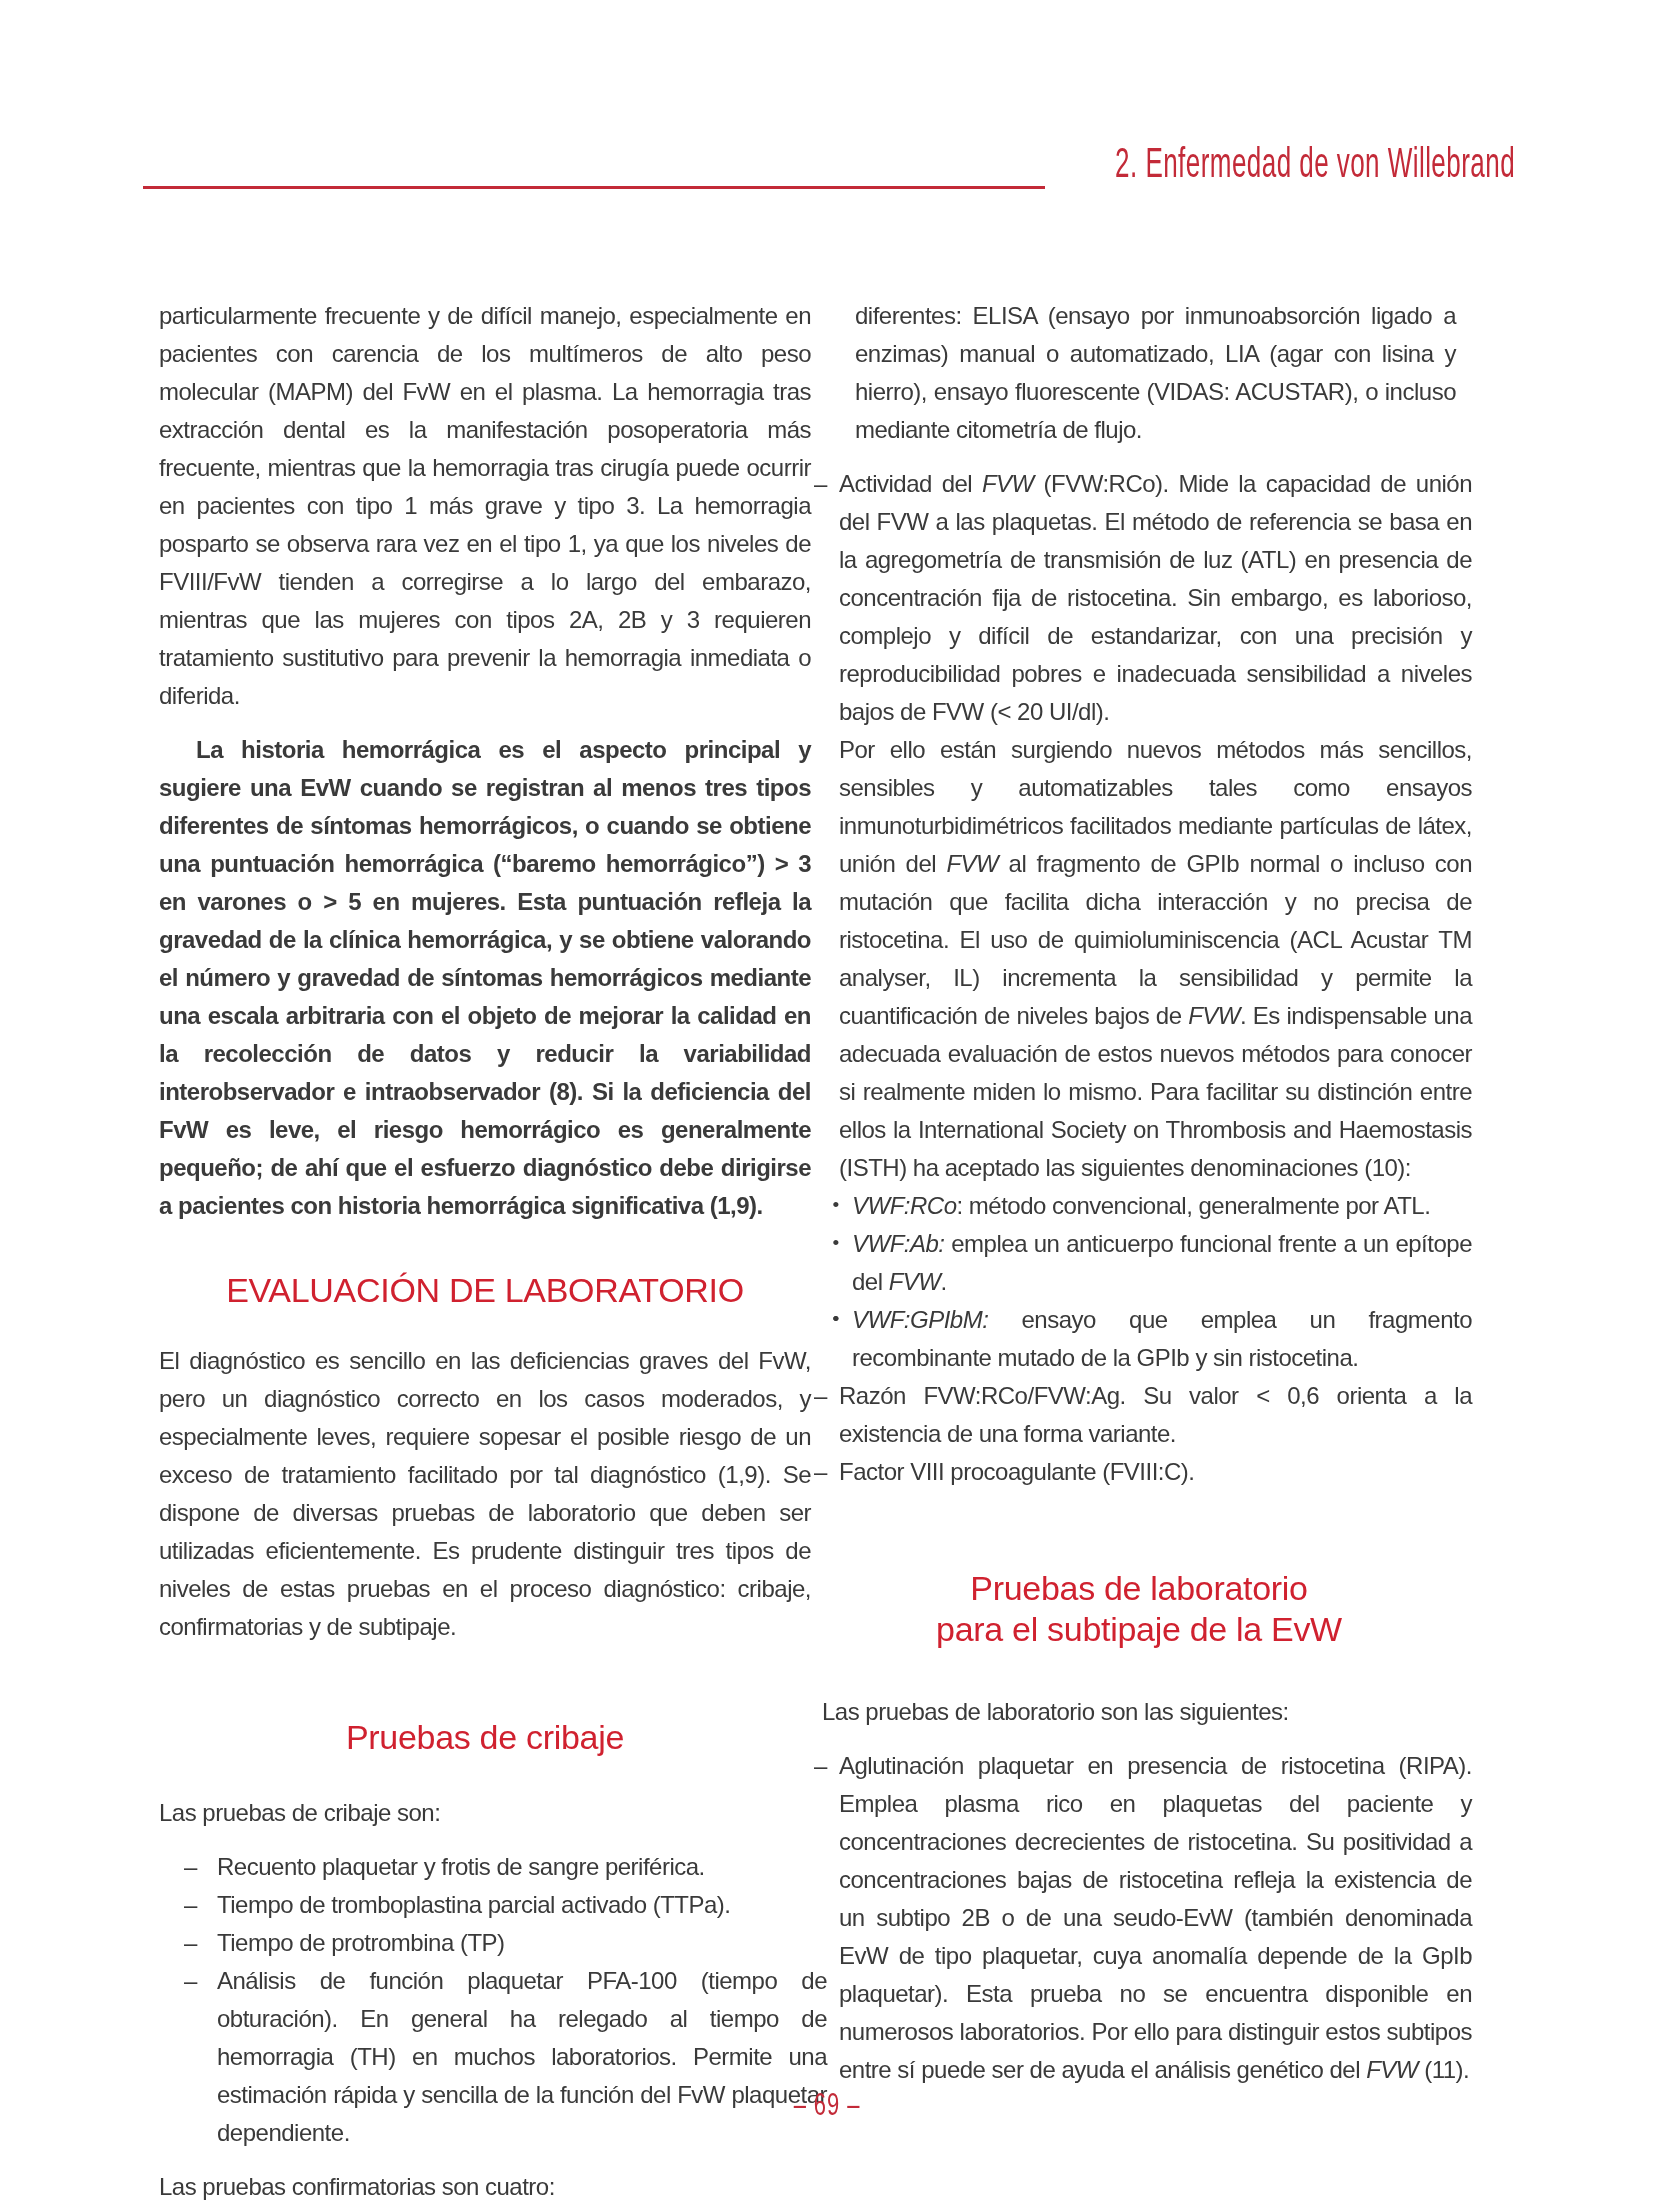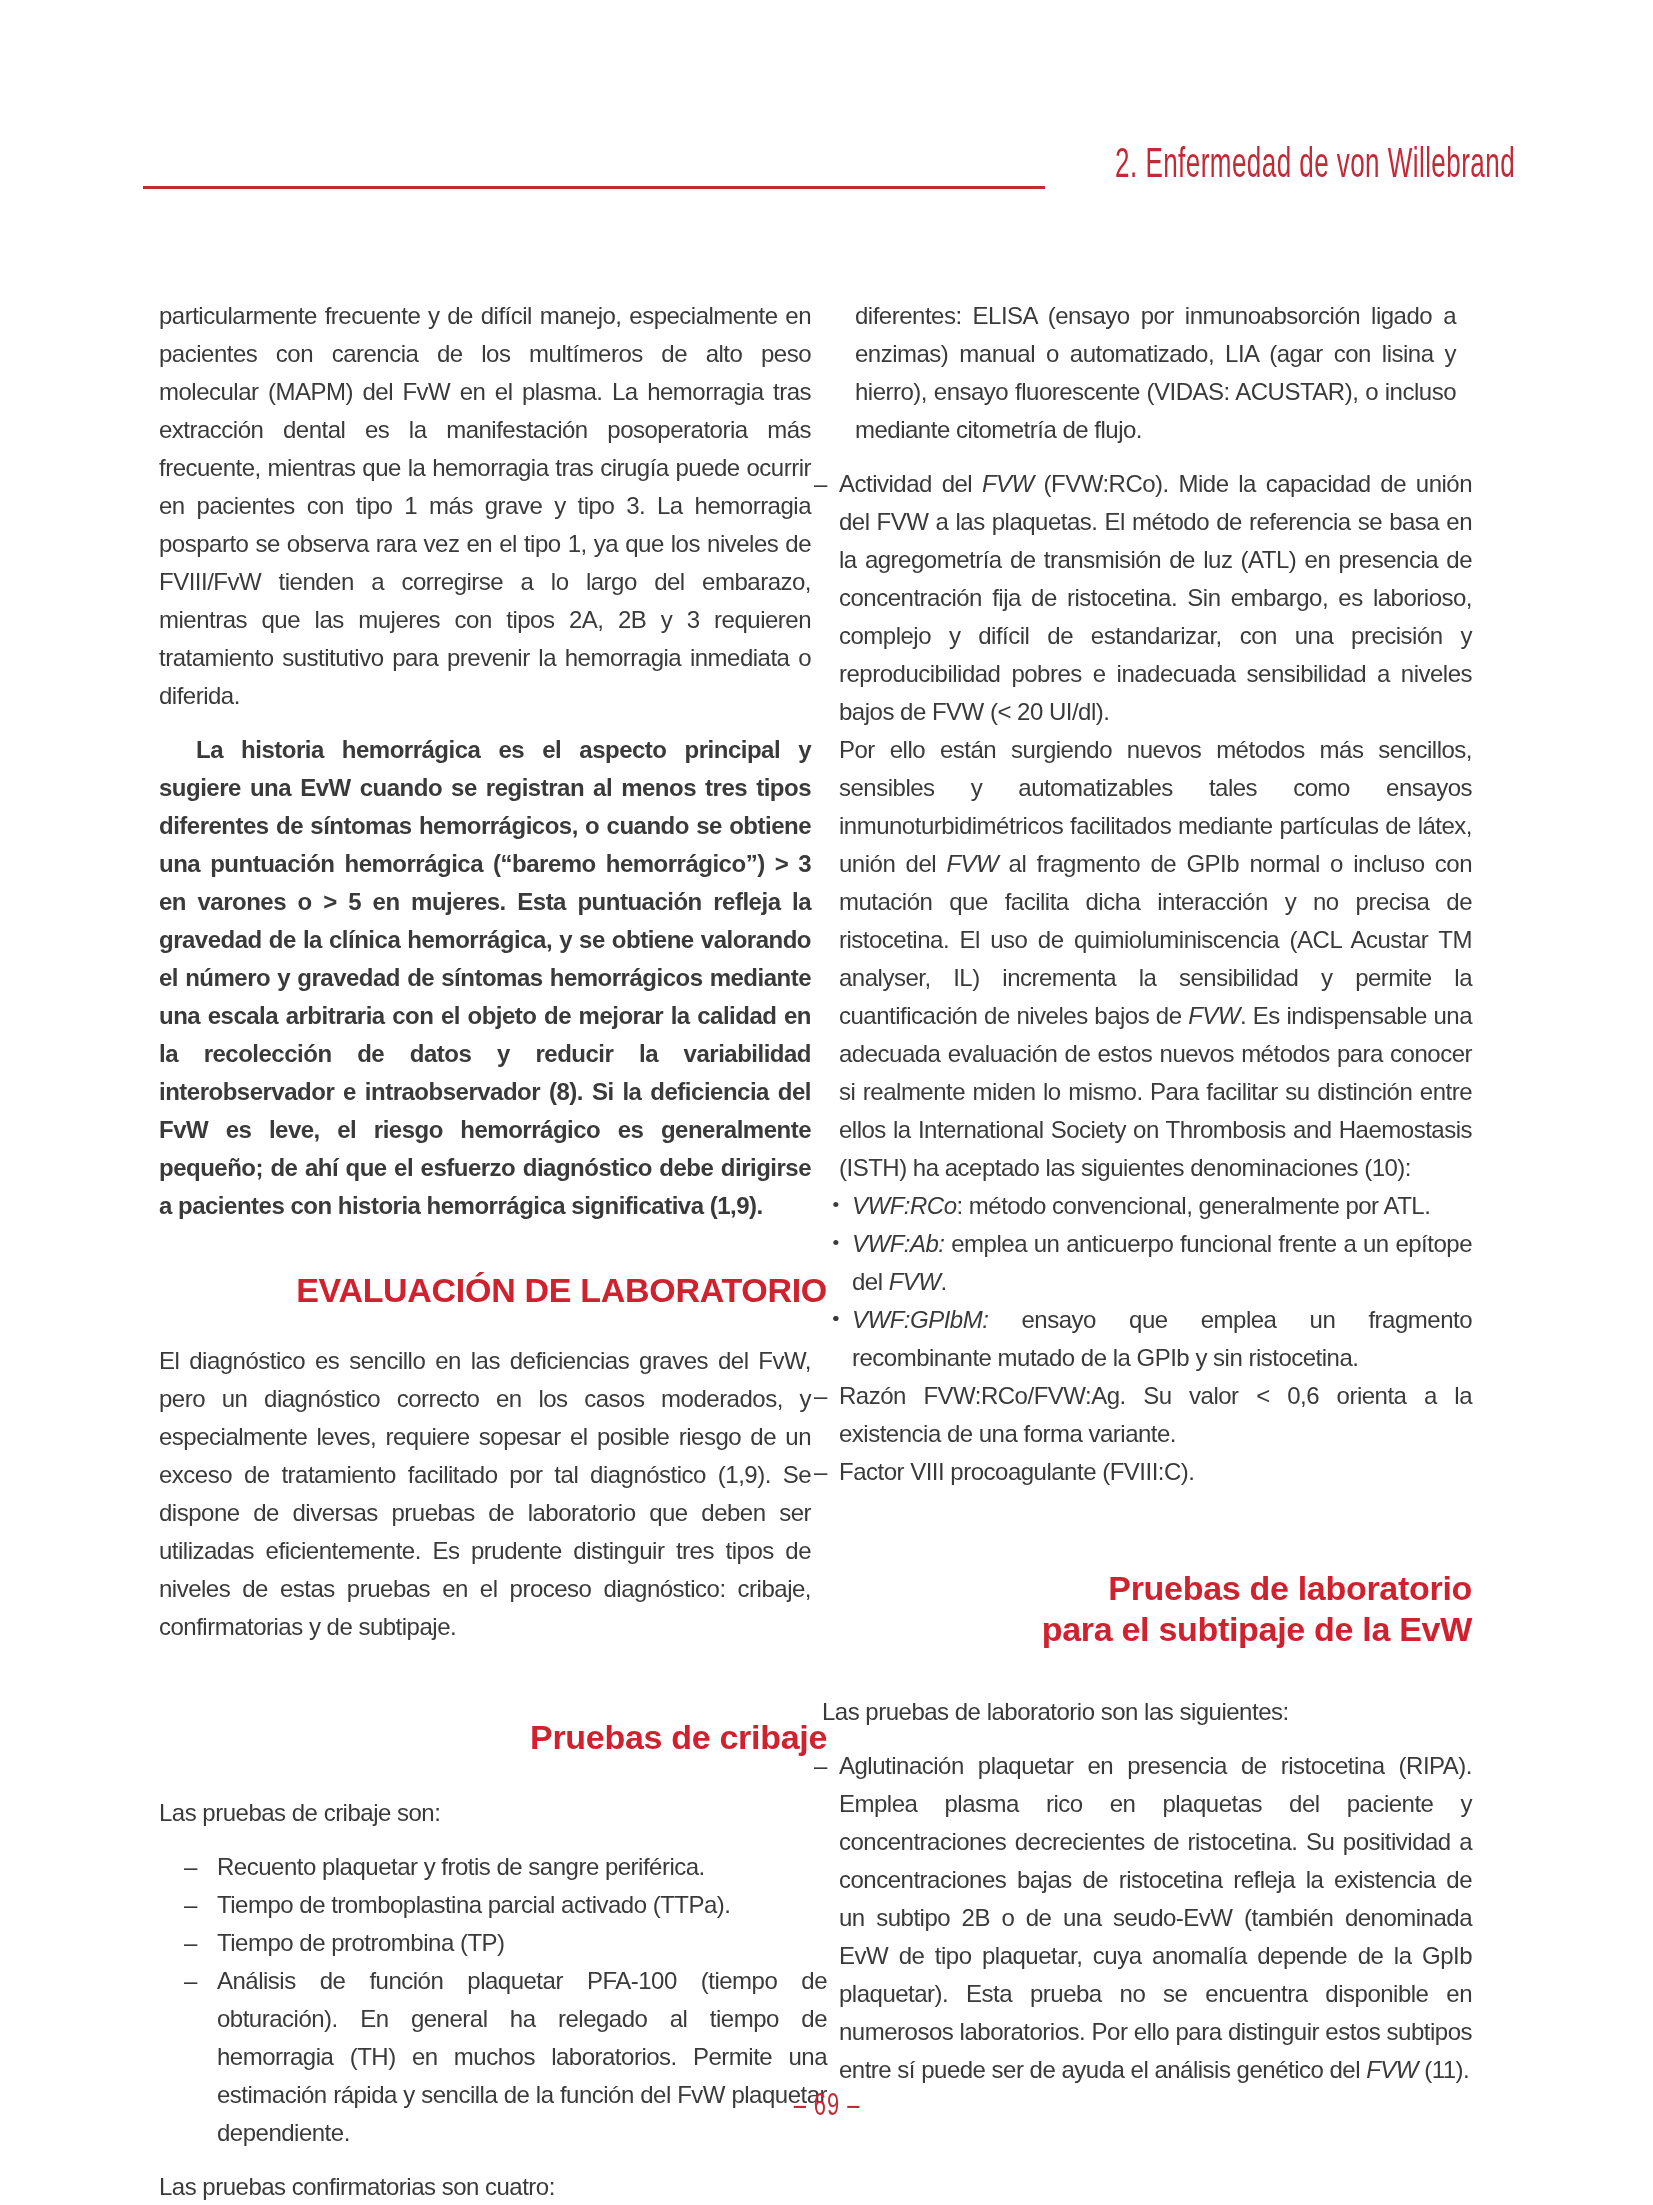--- a/index.html
+++ b/index.html
@@ -31,22 +31,22 @@
     position:absolute;top:281px;
     font-size:24px;line-height:38px;letter-spacing:-0.5px;
     text-align:justify;
   }
   .col-left{left:143px;width:684px;}
   .col-right{left:806px;width:666px;}
   p{margin:16px;padding:0;}
   .indent-first{text-indent:37px;font-weight:bold;}
   
   .h-section{
-    color:var(--heading);font-weight:bold;font-size:34px;line-height:1.15;
-    text-align:right;letter-spacing:-0.3px;margin:0;
+    color:var(--heading);font-weight:normal;font-size:34px;line-height:1.15;
+    text-align:center;letter-spacing:-0.3px;margin:0;
   }
   .h1-left{margin:46px 0 32px;}
   .h2-left{margin:72px 0 37px;}
   .h3-left{margin:78px 0 40px;}
   .rc-heading{margin:77px 0 42px;line-height:1.22;}
   .rc-heading .hline{display:block;}
   
   .list-item{position:relative;padding-left:74px;margin:0;}
   .list-item > .marker{position:absolute;left:41px;top:0;}
   .r-item{position:relative;padding-left:33px;margin:0;}

